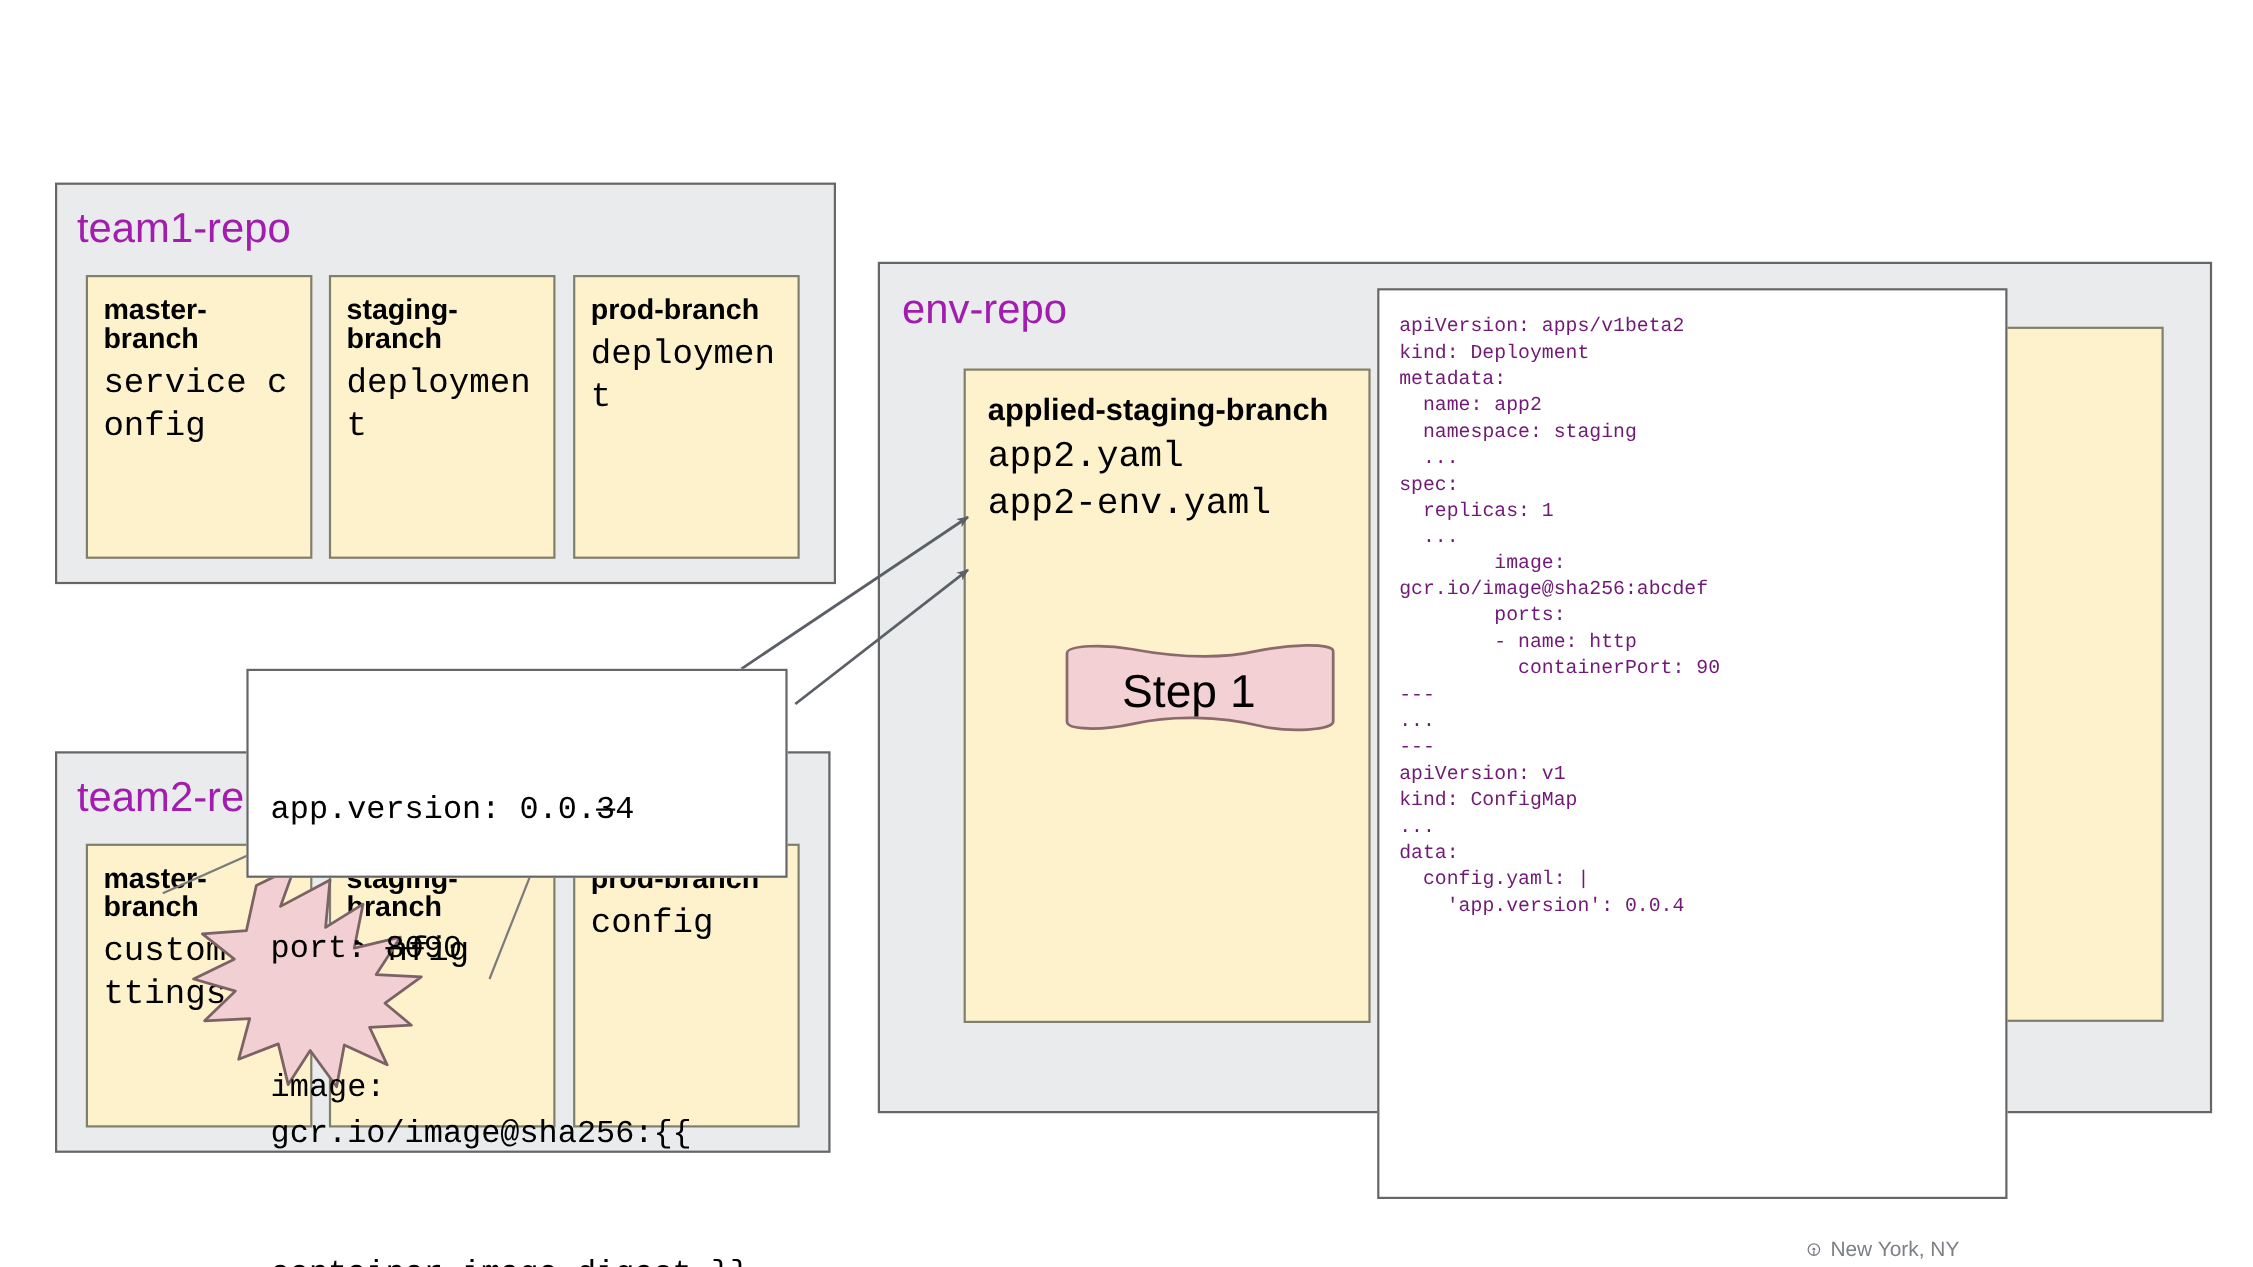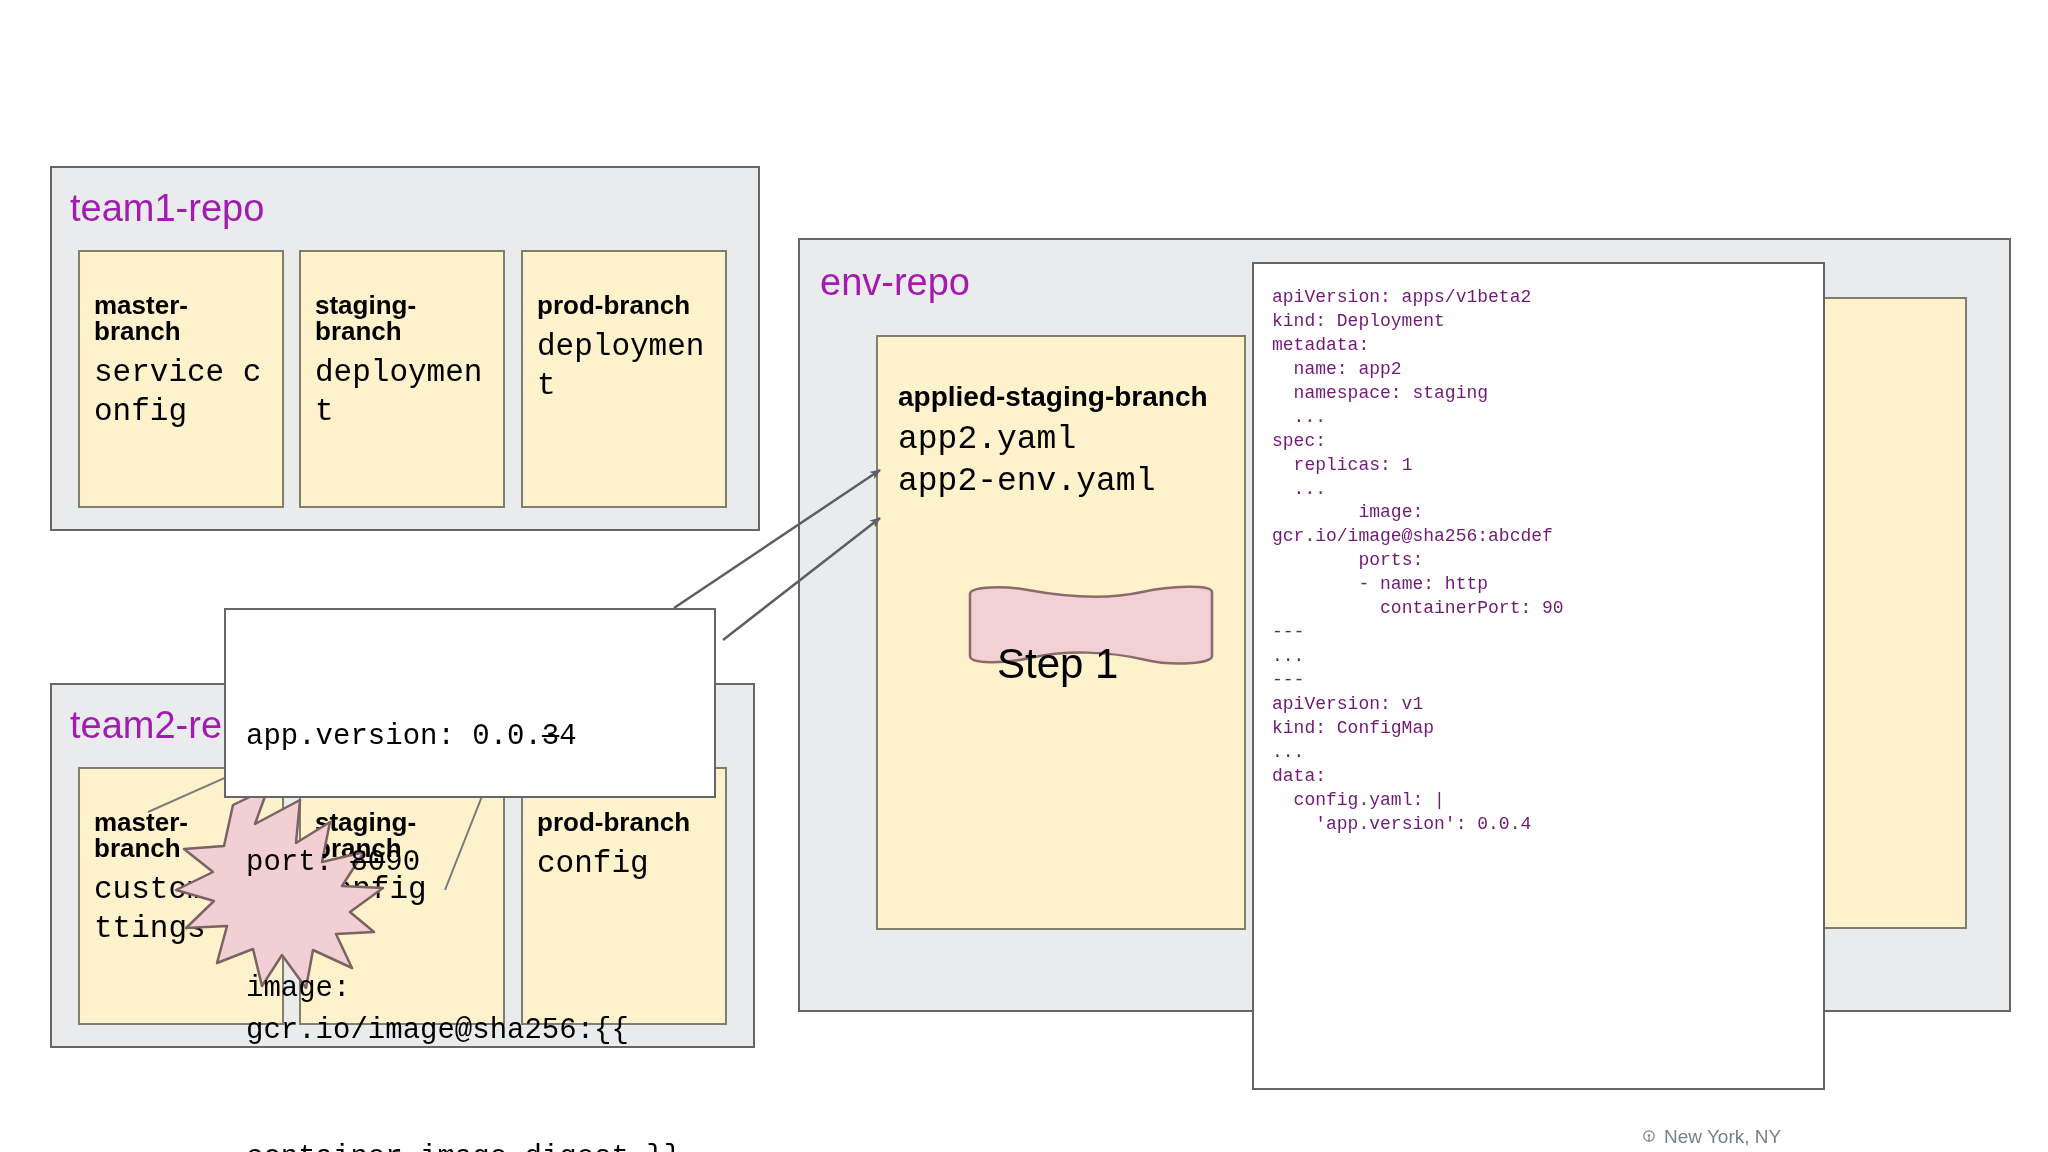--- a/index.html
+++ b/index.html
@@ -42,21 +42,20 @@
   .branch-inner {
     padding: 16px 14px 0 14px;
   }
   .branch-title {
     font-family: "Liberation Sans", sans-serif;
     font-weight: bold;
     font-size: 26px;
     line-height: 1.0;
     color: #000;
     word-break: break-word;
-    margin-top: 24px;
   }
   .branch-body {
     font-family: "Liberation Mono", monospace;
     font-size: 31px;
     line-height: 1.25;
     color: #000;
     margin-top: 10px;
     word-break: break-all;
   }
   .white-panel {
@@ -180,21 +179,21 @@
       </div>
     </div>
   </div>
 
   <div class="banner-wrap" style="left:966px; top:580px; width:250px; height:90px;">
     <svg width="250" height="90" viewBox="0 0 250 90">
       <path d="M4,14 C4,6 40,6 62,10 C100,17 140,20 176,12 C204,6 246,4 246,12
                L246,76 C246,84 206,86 180,80 C142,71 100,70 64,78 C36,84 4,84 4,76 Z" fill="#F2D0D3" stroke="#8A6A6C" stroke-width="2.5" stroke-linejoin="round"></path>
     </svg>
   </div>
-  <div class="banner-label" style="left:997px; top:605px;margin-top:35px;">Step 1</div>
+  <div class="banner-label" style="left:1020px; top:605px;">Step 1</div>
 
   <svg class="overlay">
     <defs>
       <marker id="arrowhead" markerWidth="11" markerHeight="9" refX="10" refY="4.5" orient="auto" markerUnits="userSpaceOnUse">
         <path d="M0,0 L11,4.5 L0,9 L3,4.5 Z" fill="#5B5F66"></path>
       </marker>
     </defs>
 
     <g>
       <line x1="674" y1="608" x2="880" y2="470" stroke="#5B5F66" stroke-width="2.5" marker-end="url(#arrowhead)"></line>

